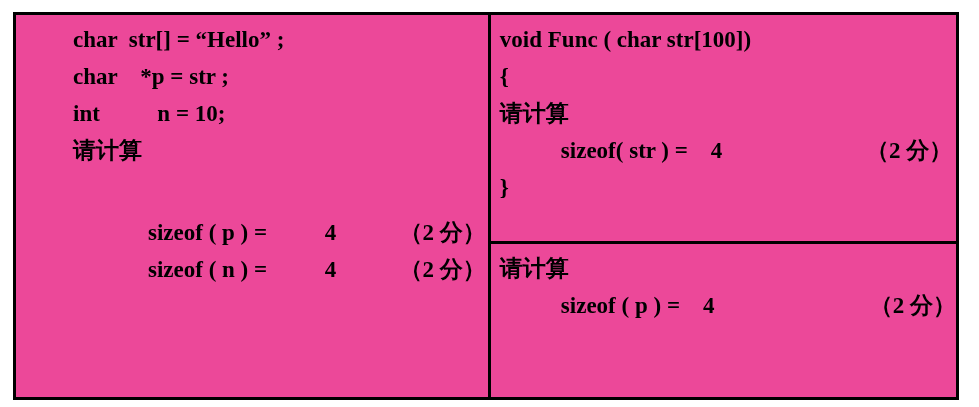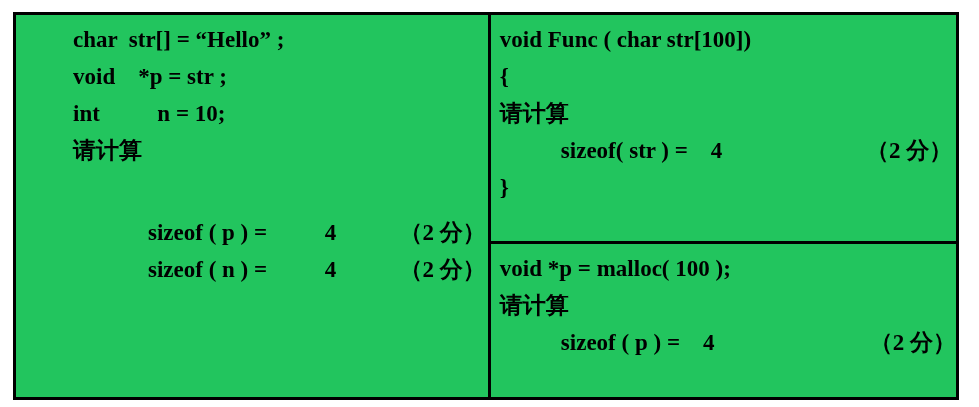--- a/index.html
+++ b/index.html
@@ -10,21 +10,21 @@
     color: #000000;
     overflow: hidden;
   }
   body { position: relative; }
 
   .quiz-table {
     position: absolute;
     left: 13px; top: 12px;
     width: 946px; height: 388px;
     border: 3px solid #000000;
-    background: #22c55e;
+    background: #ec4899;
     display: flex;
   }
 
   .cell { overflow: hidden; }
 
   .left-cell {
     width: 475px;
     height: 100%;
     border-right: 3px solid #000000;
     padding-top: 6px;
@@ -62,37 +62,36 @@
   .right-col .code   { padding-left: 9px; }
   .right-col .ans    { padding-left: 70px; }
 </style>
 </head>
 <body>
 
 <div class="quiz-table">
 
   <div class="cell left-cell">
     <div class="ln code">char  str[] = “Hello” ;</div>
-    <div class="ln code">void    *p = str ;</div>
+    <div class="ln code">char    *p = str ;</div>
     <div class="ln code">int          n = 10;</div>
     <div class="ln code">请计算</div>
     <div class="ln ans gap-lg">sizeof ( p ) =          4           （2 分）</div>
     <div class="ln ans gap-md">sizeof ( n ) =          4           （2 分）</div>
   </div>
 
   <div class="right-col">
 
     <div class="cell right-top-cell">
       <div class="ln code">void Func ( char str[100])</div>
       <div class="ln code">{</div>
       <div class="ln code">请计算</div>
       <div class="ln ans">sizeof( str ) =    4                         （2 分）</div>
       <div class="ln code">}</div>
     </div>
 
     <div class="cell right-bottom-cell">
-      <div class="ln code">void *p = malloc( 100 );</div>
       <div class="ln code">请计算</div>
       <div class="ln ans">sizeof ( p ) =    4                           （2 分）</div>
     </div>
 
   </div>
 </div>
 
 </body></html>

